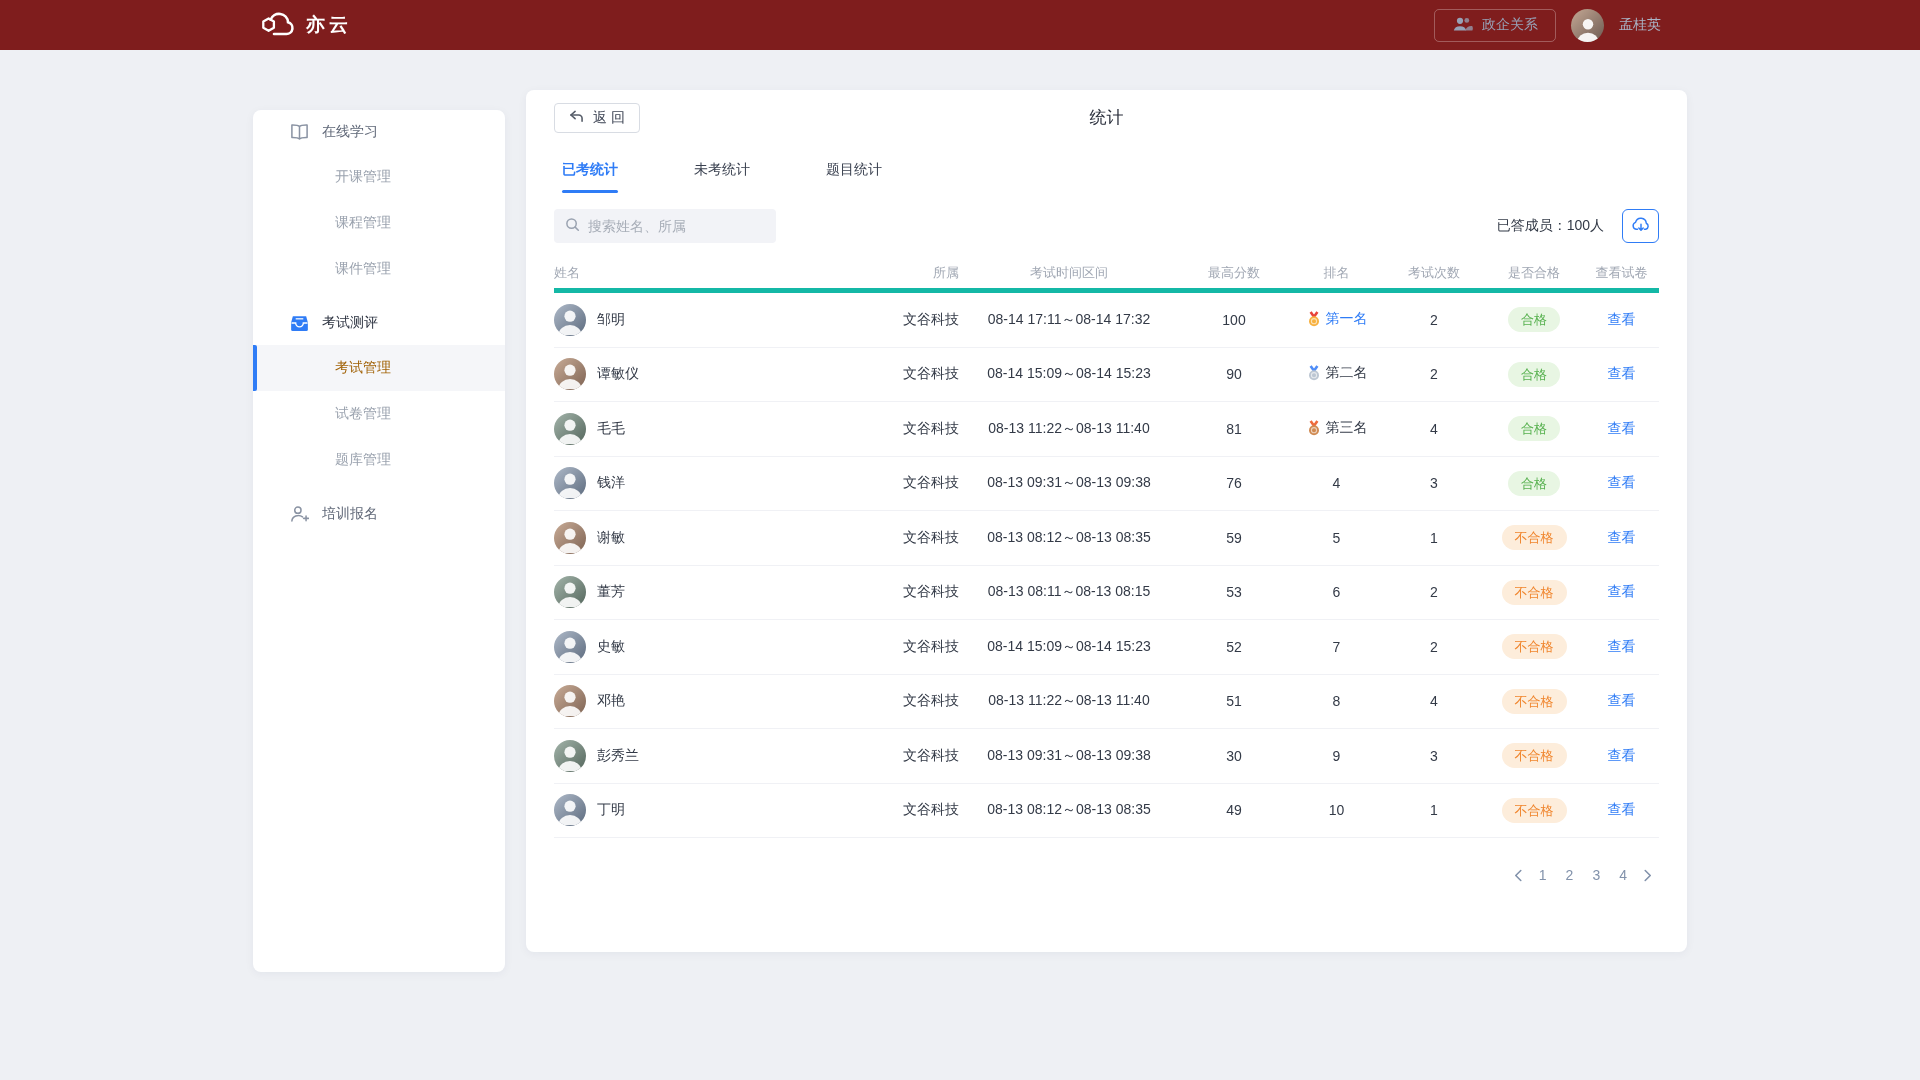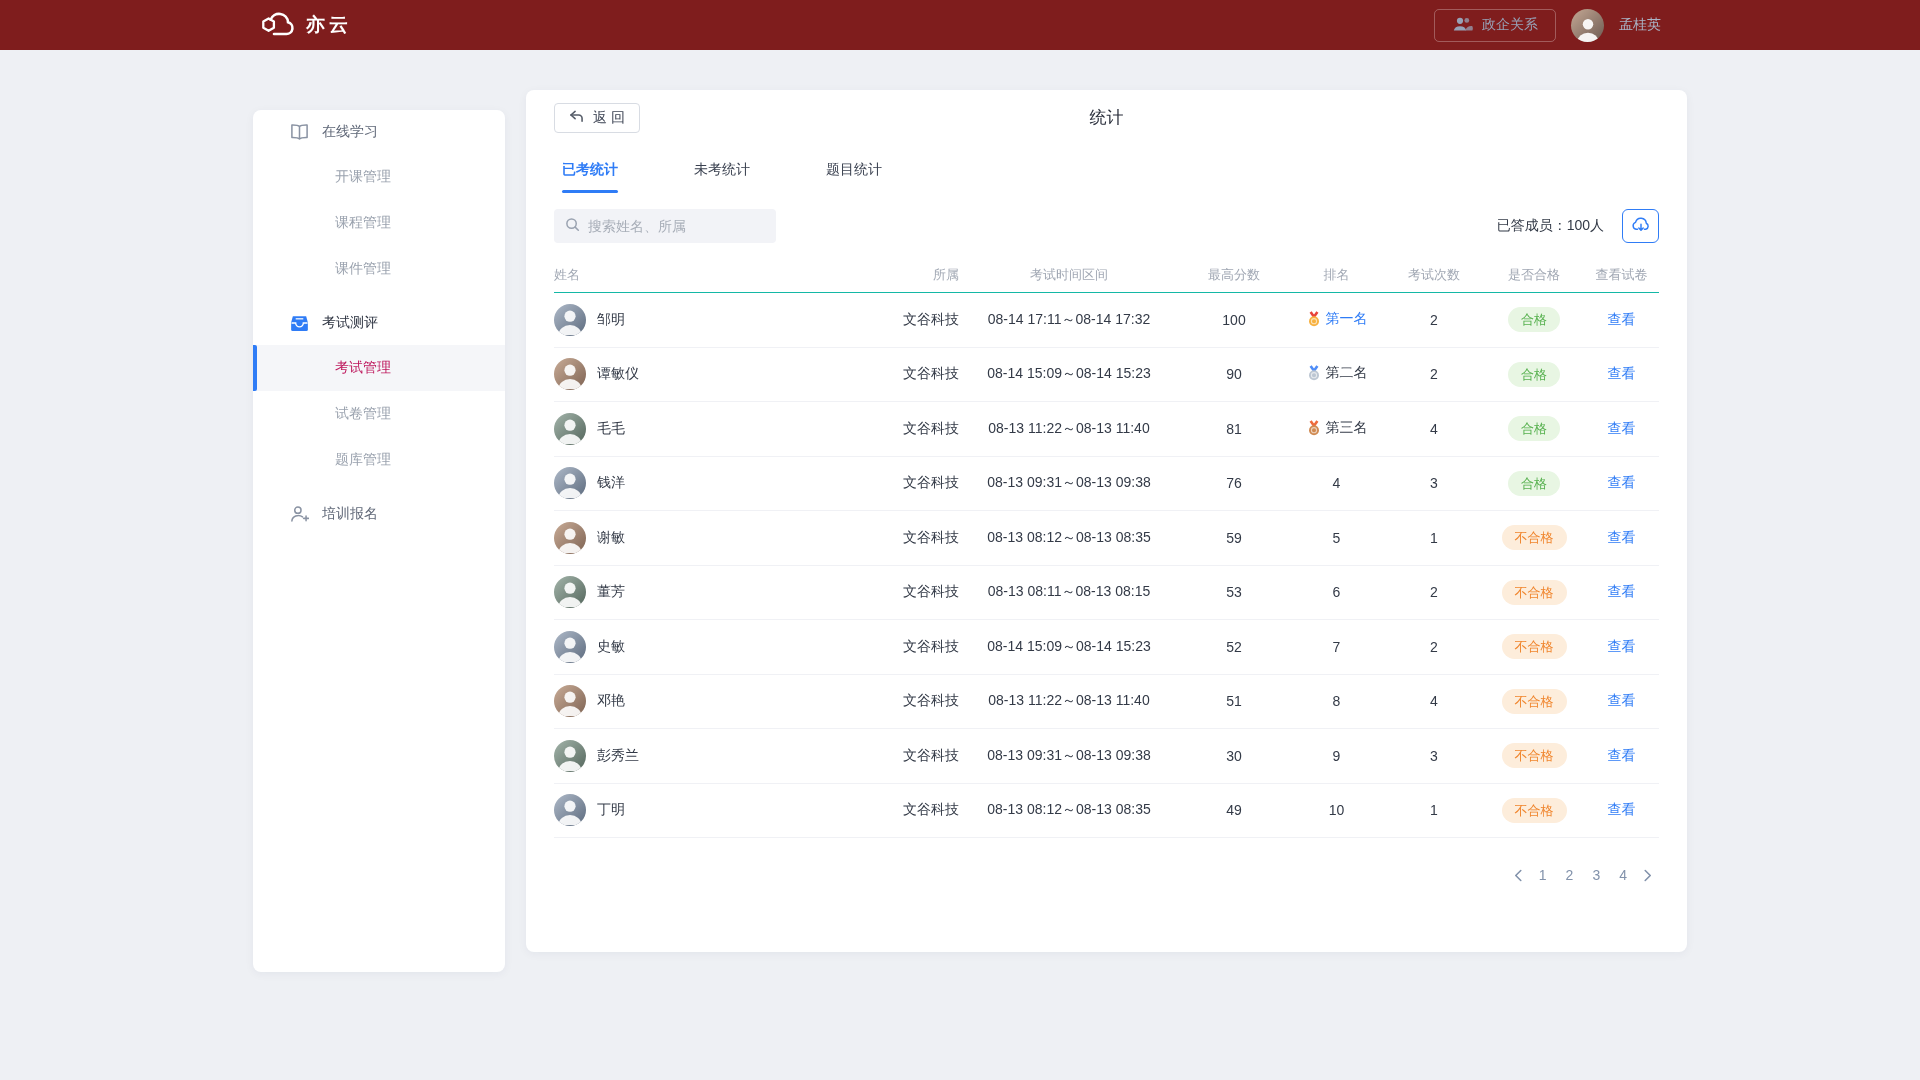--- a/index.html
+++ b/index.html
@@ -42,21 +42,21 @@
   .side-group {
     height:44px; display:flex; align-items:center; gap:13px;
     padding-left:36px; font-size:14px; color:#606878; cursor:pointer;
   }
   .side-group + .side-group, .side-sub + .side-group { margin-top:9px; }
   .side-group.current { color:#2e3442; }
   .side-sub {
     height:46px; display:flex; align-items:center; padding-left:82px;
     font-size:14px; color:#9aa2ae; cursor:pointer; position:relative;
   }
-  .side-sub.active { background:#f5f6f9; color:#be185d; }
+  .side-sub.active { background:#f5f6f9; color:#a16207; }
   .active-bar {
     position:absolute; left:0; top:0; bottom:0; width:4px;
     background:#2f7cf6; border-radius:0 2px 2px 0;
   }
   .side-icon { width:20px; height:19px; display:flex; align-items:center; justify-content:center; }
 
   
   .main-card { flex:1; min-height:862px; position:relative; }
   .card-head { position:relative; padding-top:13px; height:56px; }
   .back-btn {
@@ -89,21 +89,21 @@
   .search-box input::placeholder { color:#a8aeb8; }
   .toolbar-right { display:flex; align-items:center; gap:18px; }
   .answered { font-size:14px; color:#333a47; }
   .download-btn {
     width:37px; height:34px; border:1px solid #2f7cf6; border-radius:6px;
     background:#fff; display:flex; align-items:center; justify-content:center; cursor:pointer;
   }
 
   
   .table { margin:14px 28px 0; }
-  .thead { display:flex; align-items:center; height:36px; border-bottom:1px solid #14b8a6; }
+  .thead { display:flex; align-items:center; height:36px; border-bottom:5px solid #14b8a6; }
   .th { font-size:13px; color:#a0a7b3; }
   .c1 { width:220px; display:flex; align-items:center; }
   .c2 { width:185px;text-align:right; }
   .c3 { width:220px; text-align:center; }
   .c4 { width:110px; text-align:center; }
   .c5 { width:95px;  text-align:center; }
   .c6 { width:100px; text-align:center; }
   .c7 { width:100px; text-align:center; }
   .c8 { width:75px;  text-align:center; }
   .trow { display:flex; align-items:center; height:54.5px; border-bottom:1px solid #f0f1f5; }

